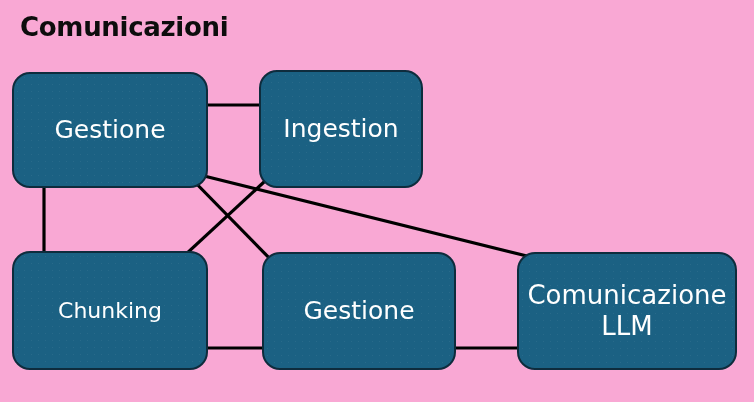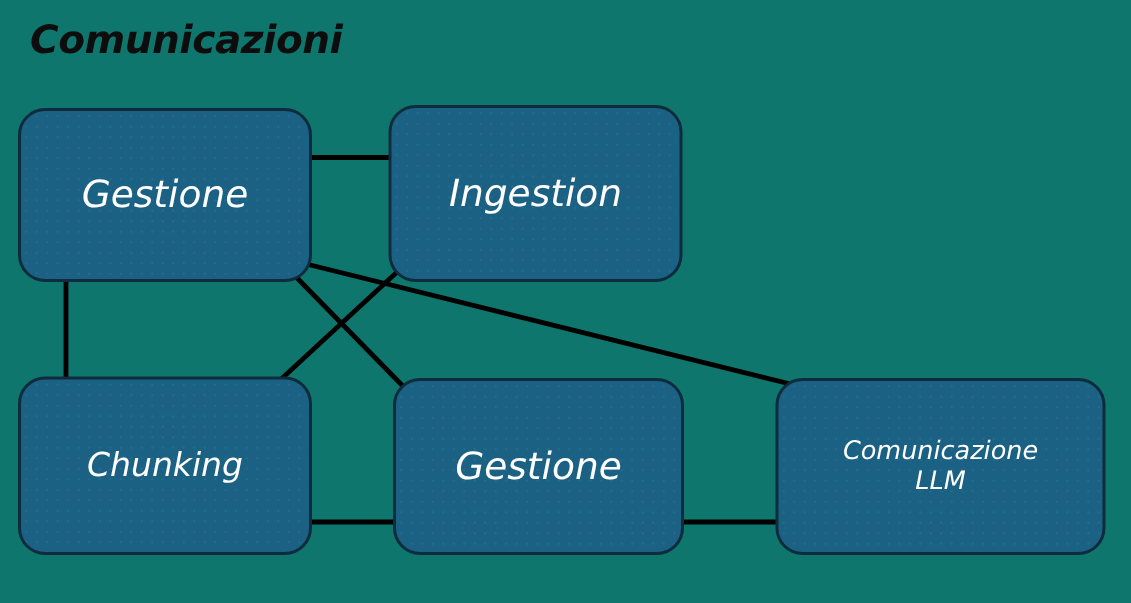--- a/index.html
+++ b/index.html
@@ -7,23 +7,22 @@
     padding: 0;
     background: #ffffff;
   }
   body {
     font-family: "Liberation Sans", sans-serif;
   }
   #canvas {
     position: relative;
     width: 754px;
     height: 402px;
-    background: #0f766e;
+    background: #f9a8d4;
     overflow: hidden;
-    font-style: italic;
   }
   #diagram-title {
     position: absolute;
     left: 20px;
     top: 14px;
     font-family: "DejaVu Sans", sans-serif;
     font-size: 26px;
     font-weight: 700;
     letter-spacing: -0.3px;
     color: #0d0d0d;
@@ -49,35 +48,35 @@
   }
   .node-label {
     display: block;
     padding: 0 8px;
   }
   #node-gestione-sistema {
     left: 12px; top: 72px; width: 196px; height: 116px;
   }
   #node-gestione-sistema .node-label { font-size: 25px; }
   #node-ingestion {
-    left: 259px; top: 70px; width: 196px; height: 118px;
+    left: 259px; top: 70px; width: 164px; height: 118px;
   }
   #node-ingestion .node-label { font-size: 25px; }
   #node-chunking {
     left: 12px; top: 251px; width: 196px; height: 119px;
   }
   #node-chunking .node-label { font-size: 22px; }
   #node-gestione-vettori {
     left: 262px; top: 252px; width: 194px; height: 118px;
   }
   #node-gestione-vettori .node-label { font-size: 25px; }
   #node-comunicazione-llm {
     left: 517px; top: 252px; width: 220px; height: 118px;
   }
-  #node-comunicazione-llm .node-label { font-size: 17px; }
+  #node-comunicazione-llm .node-label { font-size: 26px; }
   #edges {
     position: absolute;
     left: 0; top: 0;
     width: 754px;
     height: 402px;
     pointer-events: none;
   }
 </style>
 </head>
 <body>

